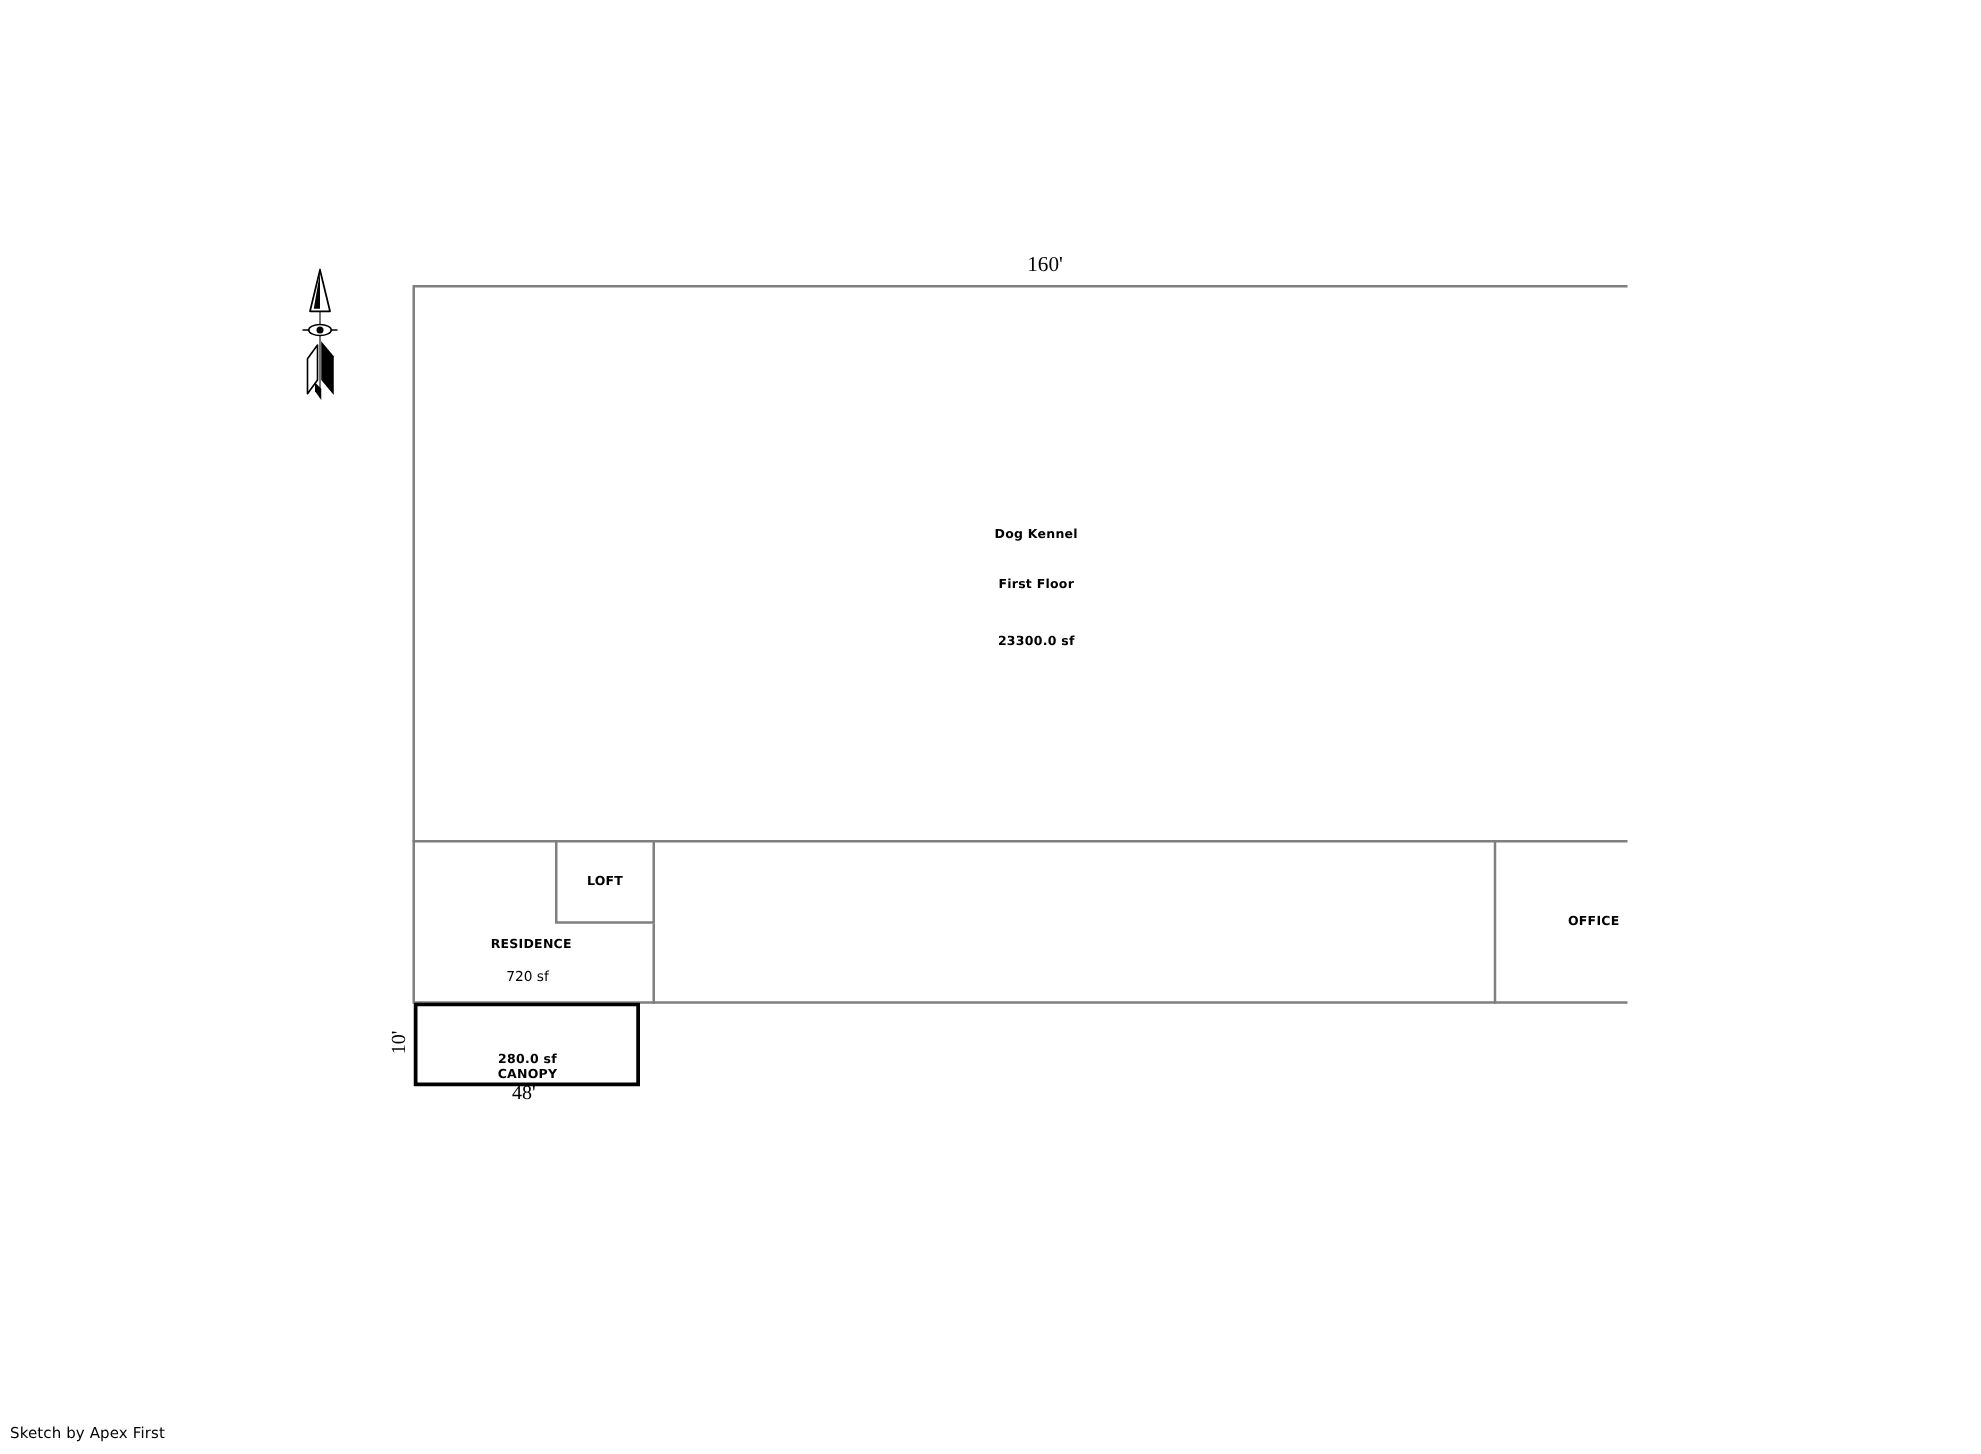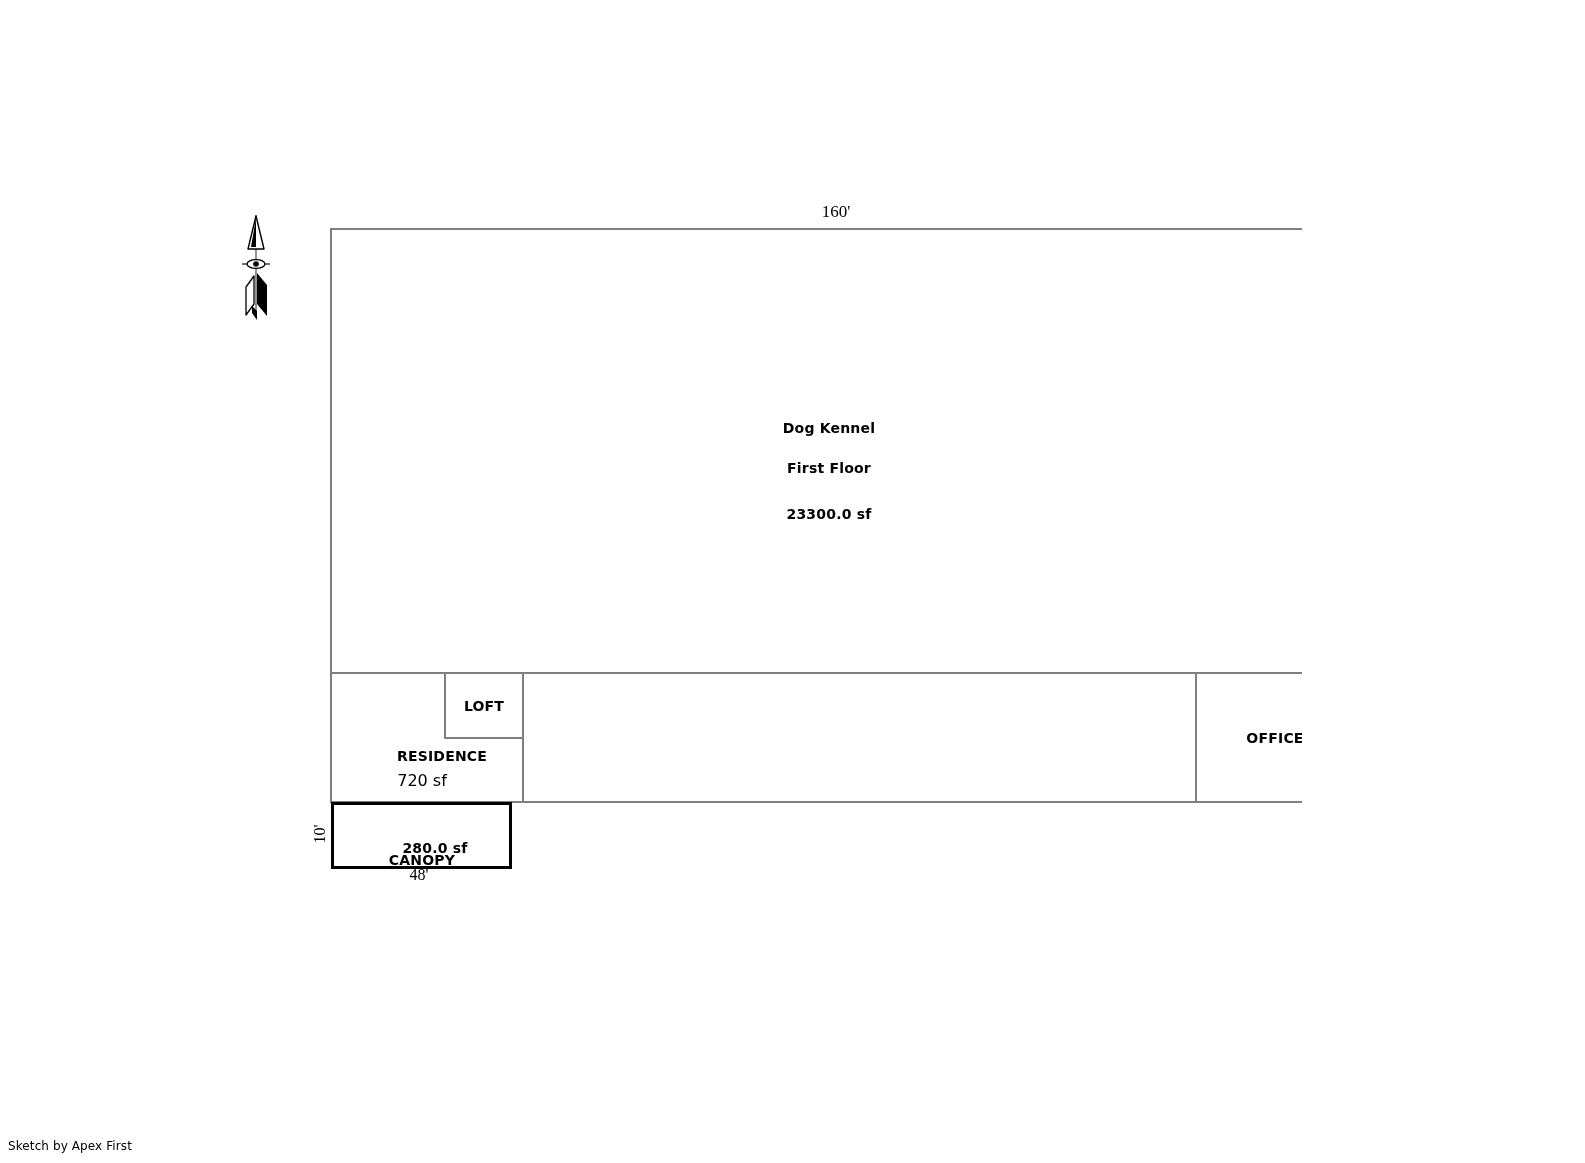--- a/index.html
+++ b/index.html
@@ -50,45 +50,45 @@
   }
   
   .lbl {
     position: absolute;
     transform: translate(-50%, -50%);
     white-space: nowrap;
     line-height: 1;
   }
   .room-lbl {
     font-weight: bold;
-    font-size: 14px;
+    font-size: 10px;
     letter-spacing: 0.2px;
   }
   .area-sub {
     font-weight: normal;
-    font-size: 16px;
+    font-size: 11px;
   }
   .dim {
     font-family: "Liberation Serif", "DejaVu Serif", serif;
     font-size: 17px;
     font-weight: normal;
   }
   .dim-small { font-size: 16px; }
   .rot-ccw { transform: translate(-50%, -50%) rotate(-90deg); }
   .bld-name  { left: 829px; top: 428px; }
   .bld-level { left: 829px; top: 468px; text-align: center; }
   .bld-area  { left: 829px; top: 514px; }
   .dim-top    { left: 836px;  top: 211px; }
   .dim-right  { left: 1364px; top: 512px; }
   .loft-lbl      { left: 484px;  top: 706px; }
-  .res-lbl       { left: 425px;  top: 756px; margin-left: 17px; }
+  .res-lbl       { left: 425px;  top: 756px; }
   .res-area      { left: 422px;  top: 781px; }
   .office-lbl    { left: 1275px; top: 738px; }
   .canopy-lbl    { left: 422px;  top: 860px; }
-  .canopy-area   { left: 422px;  top: 848px; margin-left: 13px; }
+  .canopy-area   { left: 422px;  top: 848px; }
   .dim-canopy-b  { left: 419px;  top: 875px; }
   .dim-canopy-l  { left: 320px;  top: 834px; }
   .footer {
     position: absolute;
     left: 8px; top: 1139px;
     font-size: 12px;
     letter-spacing: 0.1px;
   }
   
   .north-arrow {

